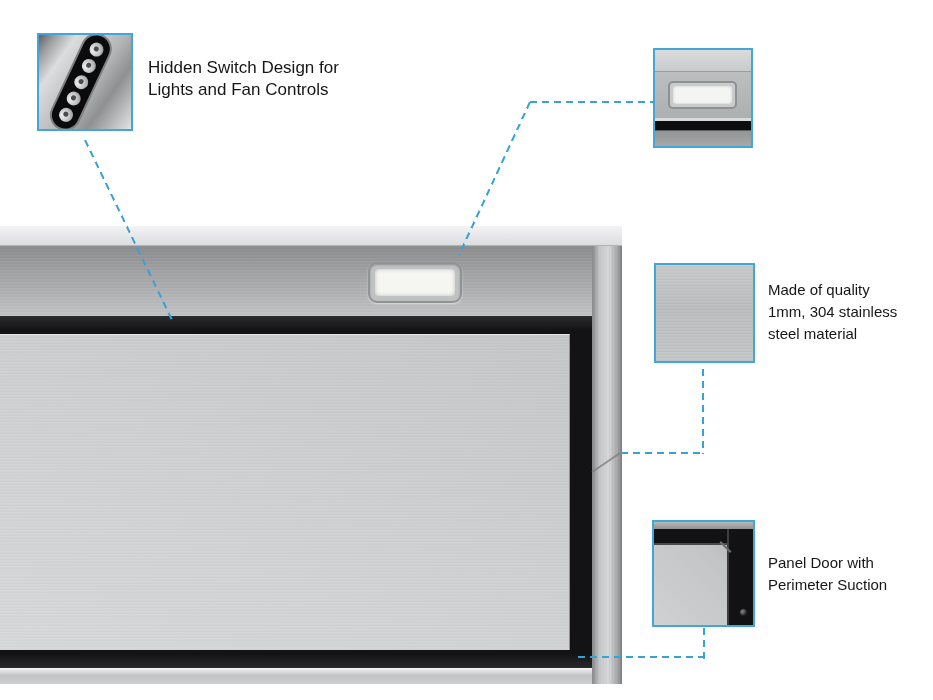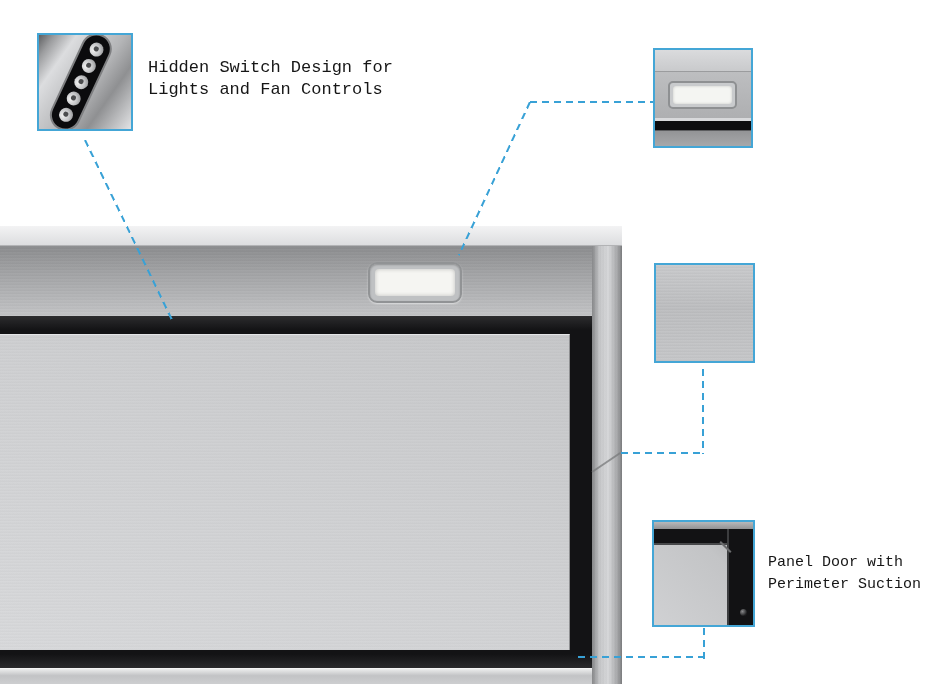--- a/index.html
+++ b/index.html
@@ -1,21 +1,21 @@
 <!DOCTYPE html>
 <html><head>
 <meta charset="utf-8">
 <style>
   html,body{margin:0;padding:0;background:#ffffff;}
   .stage{
     position:relative;width:933px;height:700px;background:#ffffff;overflow:hidden;
     font-family:"Liberation Sans", sans-serif;color:#131313;
   }
   
-  .caption{position:absolute;white-space:pre-line;color:#161616;font-family:Liberation Mono, monospace;}
+  .caption{position:absolute;white-space:pre-line;color:#161616;}
   .cap-switch{left:148px;top:57px;font-size:17px;line-height:22px;width:250px;}
   .cap-led{left:768px;top:61px;font-size:15px;line-height:21.5px;width:160px;}
   .cap-steel{left:768px;top:279px;font-size:15px;line-height:22px;width:160px;}
   .cap-panel{left:768px;top:552px;font-size:15px;line-height:21.5px;width:160px;}
 
   
   .dash-h,.dash-d{position:absolute;height:2px;
     background:repeating-linear-gradient(90deg,#38a1d6 0 7px,transparent 7px 12px);}
   .dash-v{position:absolute;width:2px;
     background:repeating-linear-gradient(180deg,#38a1d6 0 7px,transparent 7px 12px);}
@@ -168,16 +168,19 @@
     <div class="pi-panel"></div>
     <div class="pi-topstrip"></div>
     <div class="pi-topblack"></div>
     <div class="pi-rightblack"></div>
     <div class="pi-bevel"></div>
     <div class="pi-screw"></div>
   </div>
 
   <div class="caption cap-switch">Hidden Switch Design for
 Lights and Fan Controls</div>
+  <div class="caption cap-steel">Made of quality
+1mm, 304 stainless
+steel material</div>
   <div class="caption cap-panel">Panel Door with
 Perimeter Suction</div>
 
 </div>
 
 </body></html>

